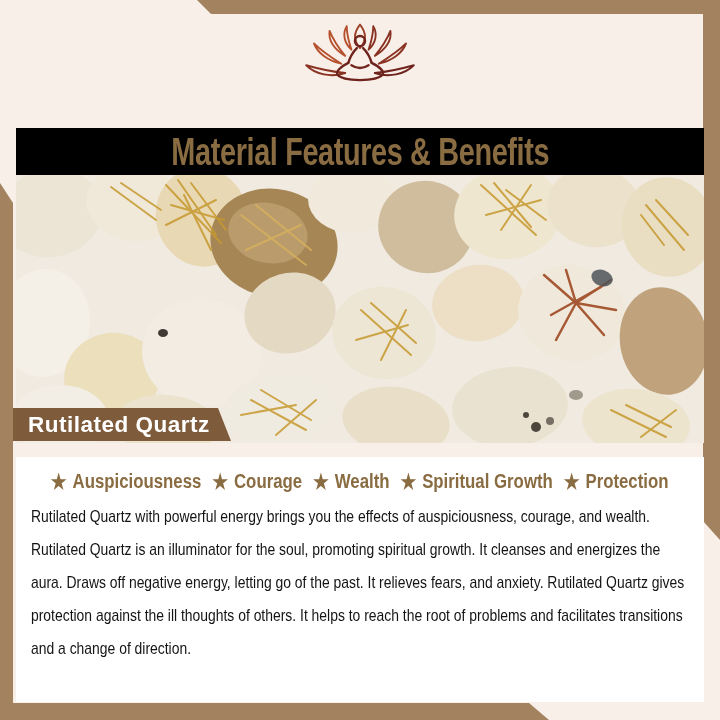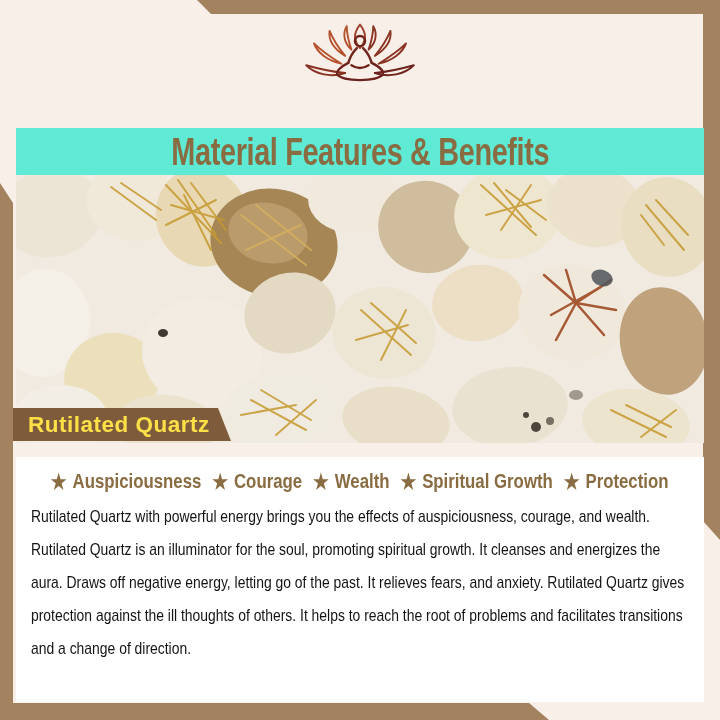--- a/index.html
+++ b/index.html
@@ -23,39 +23,39 @@
   .logo-wrap{position:absolute;top:20px;left:0;width:720px;text-align:center}
   .logo-wrap svg{width:150px;height:78px;display:block;margin:0 auto}
   .brand-name{
     margin-top:3px;font-family:"Liberation Serif",serif;
     font-size:16px;letter-spacing:4px;color:#45403c;white-space:nowrap;
   }
 
   
   .heading-band{
     position:absolute;top:128px;left:16px;width:688px;height:47px;
-    background:#5eead4;display:flex;align-items:center;justify-content:center;
+    background:#000000;display:flex;align-items:center;justify-content:center;
   }
   .heading-band h1{
     margin:0;font-size:39px;font-weight:bold;color:#8a6c42;
     letter-spacing:-0.5px;white-space:nowrap;transform:scaleX(0.74);
   }
 
   
   .photo{position:absolute;top:175px;left:16px;width:688px;height:268px}
   .photo svg{display:block}
 
   
   .banner{
     position:absolute;top:408px;left:13px;width:218px;height:33px;
     background:#7e5c3b;display:flex;align-items:center;
     clip-path:polygon(0 0,205px 0,218px 33px,0 33px);
   }
   .banner span{
-    color:#fde047;font-weight:bold;font-size:22.5px;
+    color:#ffffff;font-weight:bold;font-size:22.5px;
     padding-left:15px;letter-spacing:0.5px;white-space:nowrap;
   }
 
   
   .content-box{
     position:absolute;top:457px;left:16px;width:688px;height:245px;
     background:#ffffff;
   }
   .benefits{display:flex;justify-content:center;margin-top:13px}
   .benefits-inner{

